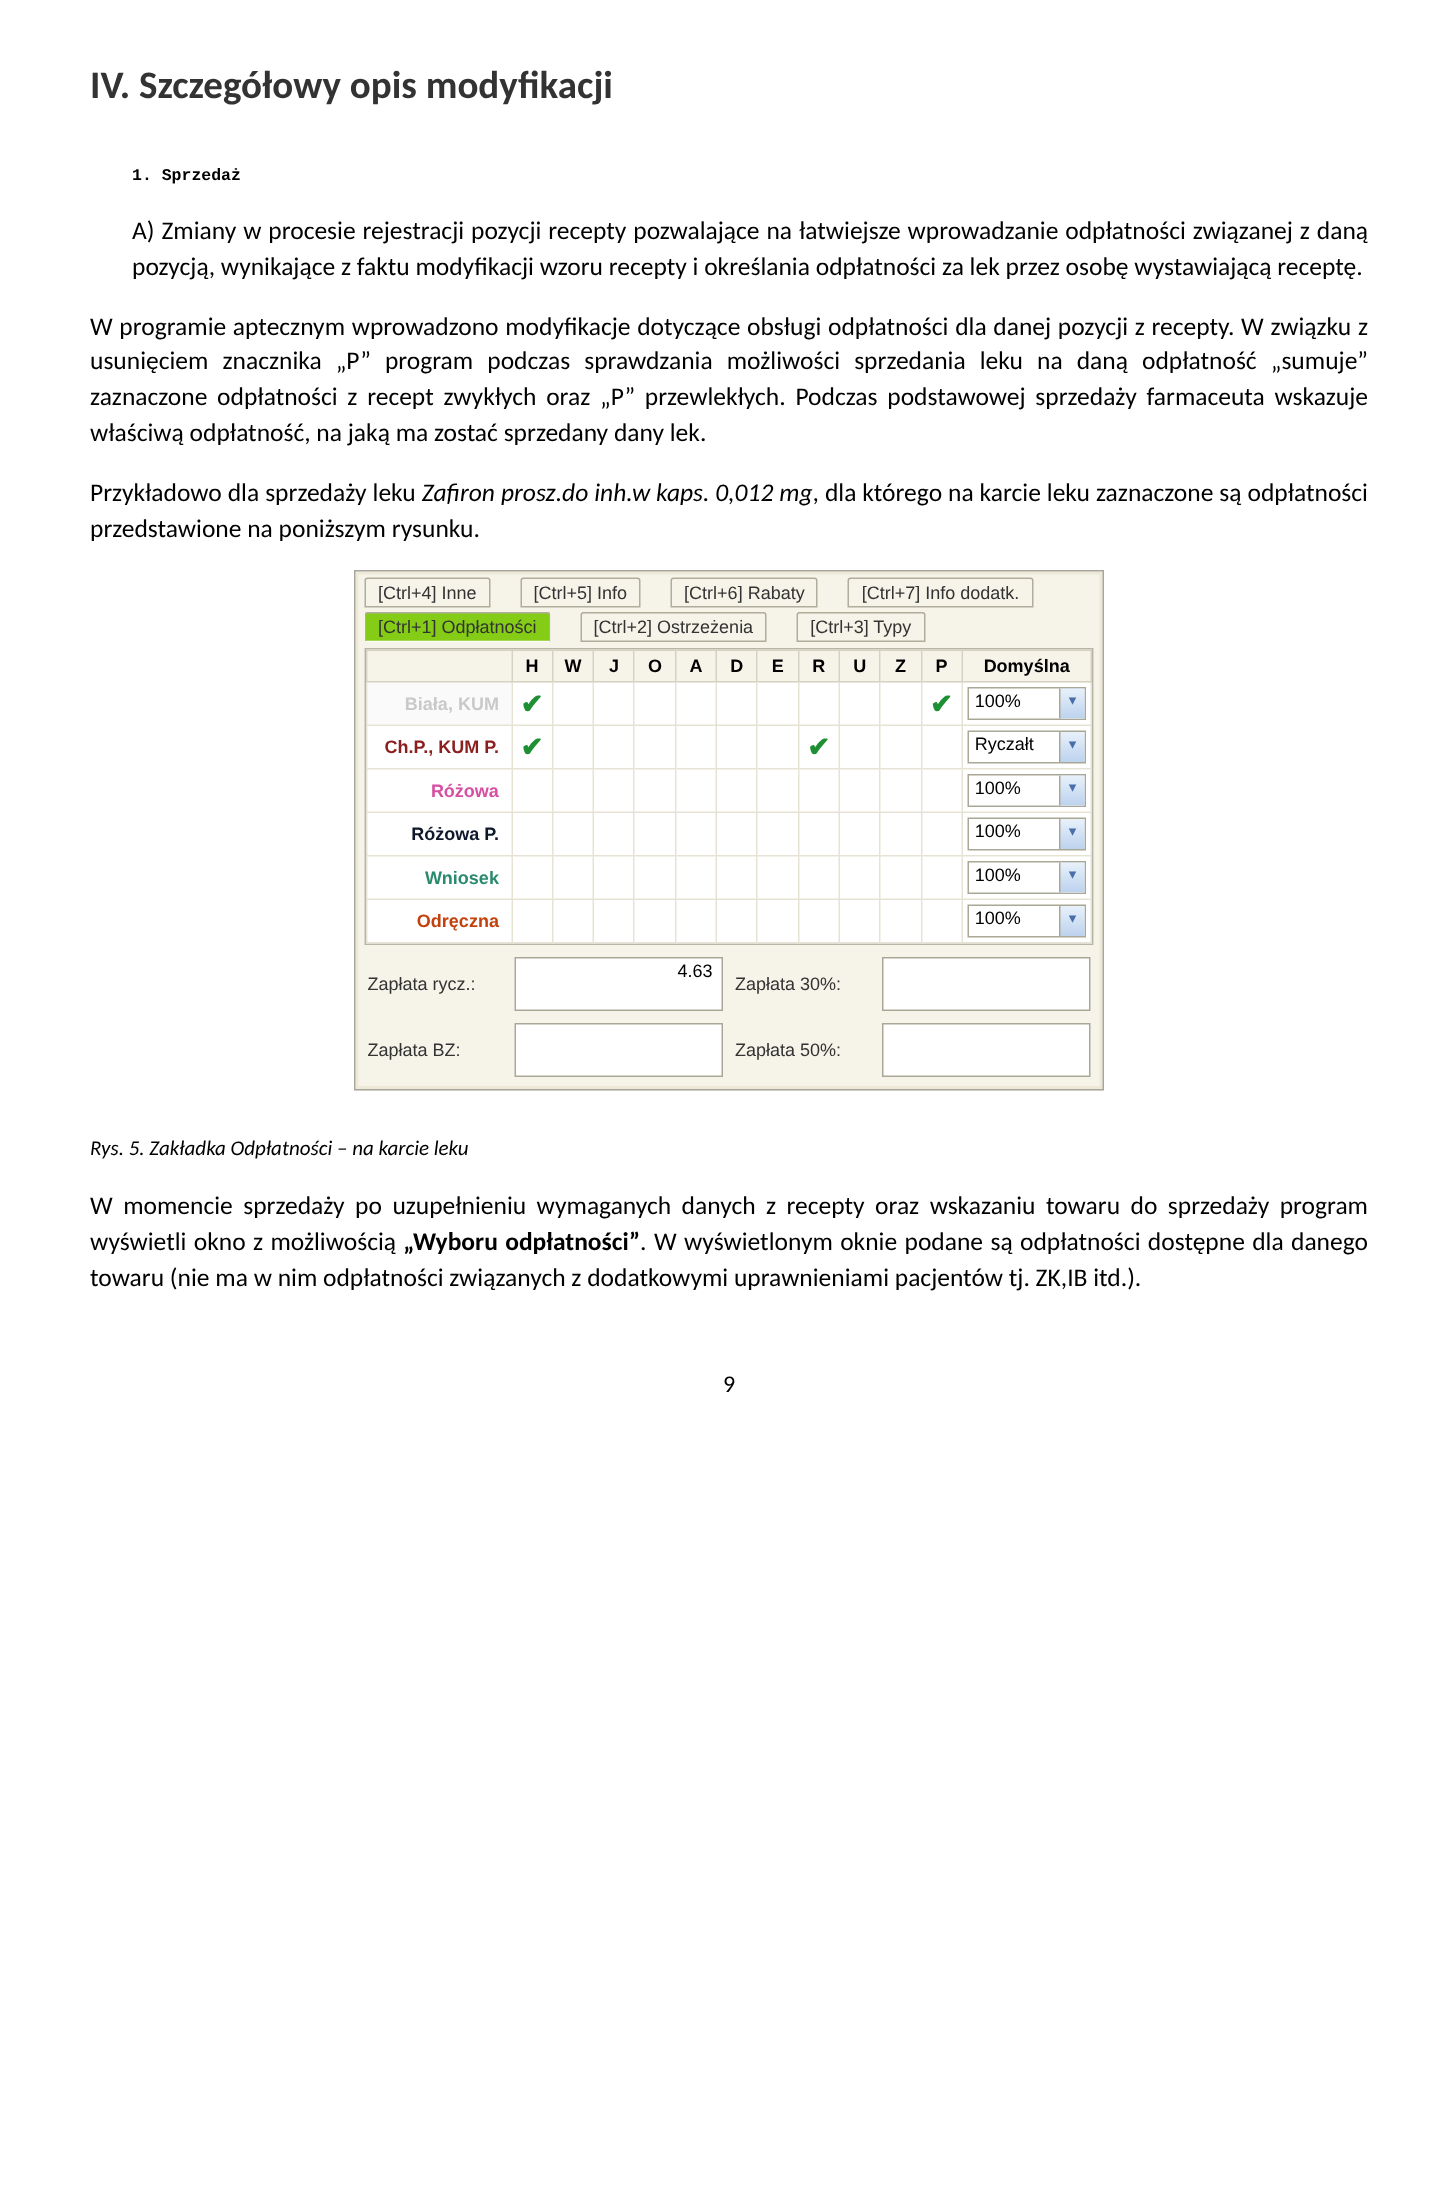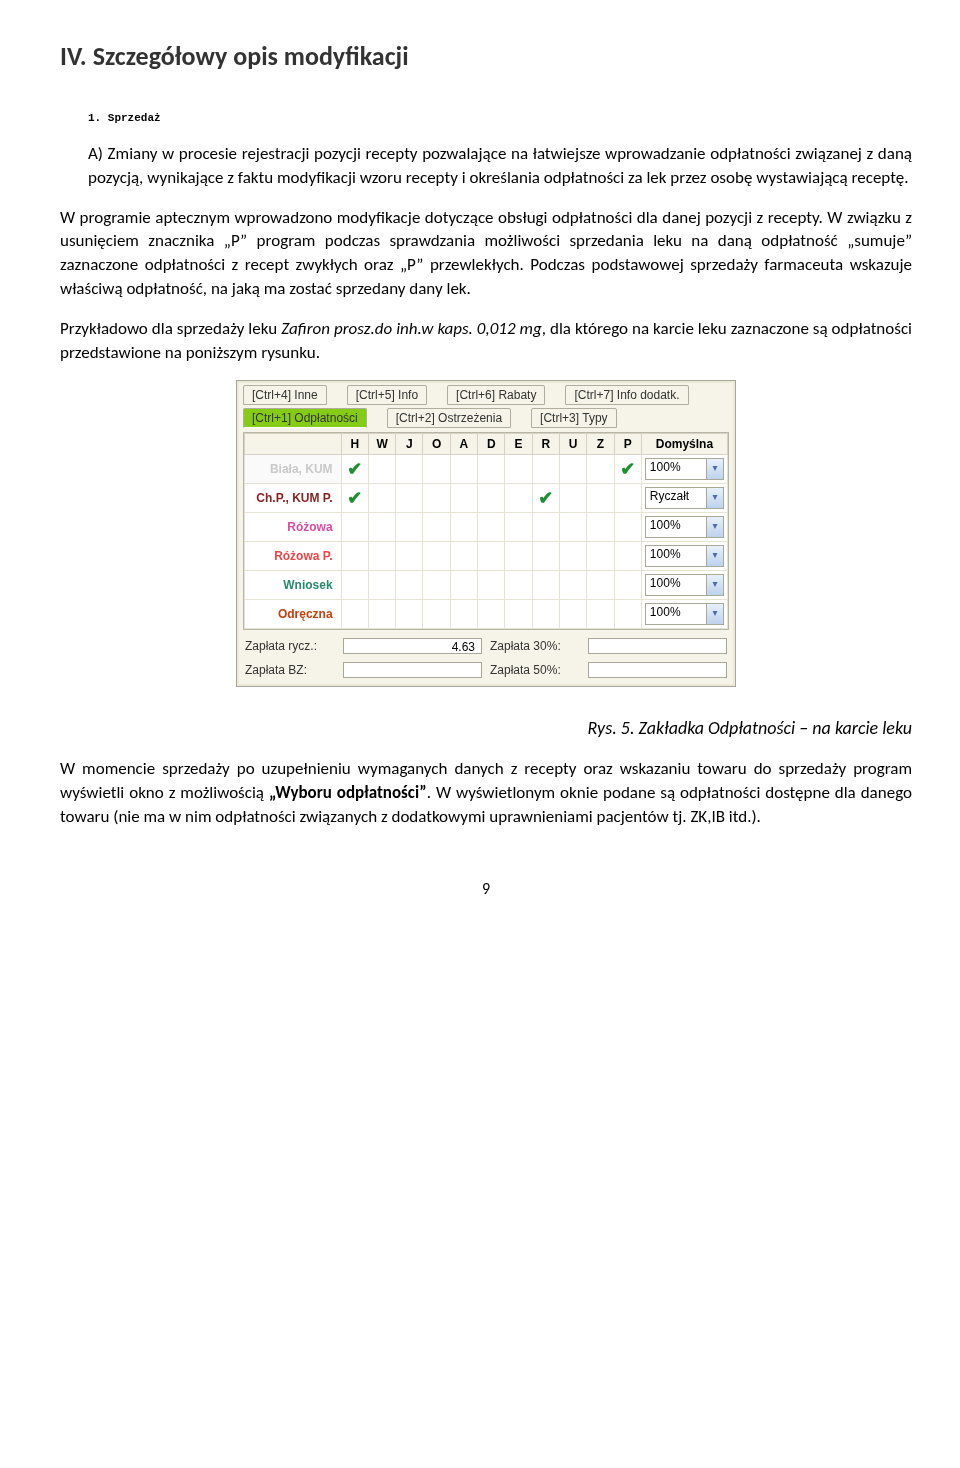--- a/index.html
+++ b/index.html
@@ -93,21 +93,21 @@
   }
   table.grid td.rowlabel {
     text-align: right;
     font-weight: bold;
     padding-right: 8px;
     white-space: nowrap;
   }
   .lbl-biala   { color: #c9c9c9; background:#fafafa; }
   .lbl-chp     { color: #8a1f1f; }
   .lbl-rozowa  { color: #d64fa0; }
-  .lbl-rozowap { color: #ef4444; }
+  .lbl-rozowap { color: #0f172a; }
   .lbl-wniosek { color: #2a8a6e; }
   .lbl-odreczna{ color: #c2410c; }
   .check {
     color: #1e8f33;
     font-size: 18px;
     font-weight: bold;
     line-height: 1;
   }
   .combo {
     display: flex;
@@ -142,30 +142,30 @@
     gap: 8px;
     flex: 1;
   }
   .pay-label {
     width: 90px;
     text-align: left;
     color: #333;
   }
   .pay-field {
     flex: 1;
-    height: 16px;
+    height: 36px;
     border: 1px solid #a9a896;
     background: #fff;
     padding: 1px 6px;
     text-align: right;
     box-sizing: border-box;
   }
   .figcap {
-    text-align: right;
-    font-size: 18px;
+    text-align: left;
+    font-size: 14px;
     font-style: italic;
     margin: 30px 0 18px 0;
   }
   .pagenum {
     text-align: center;
     font-size: 16px;
     margin-top: 50px;
   }
 </style>
 </head>

